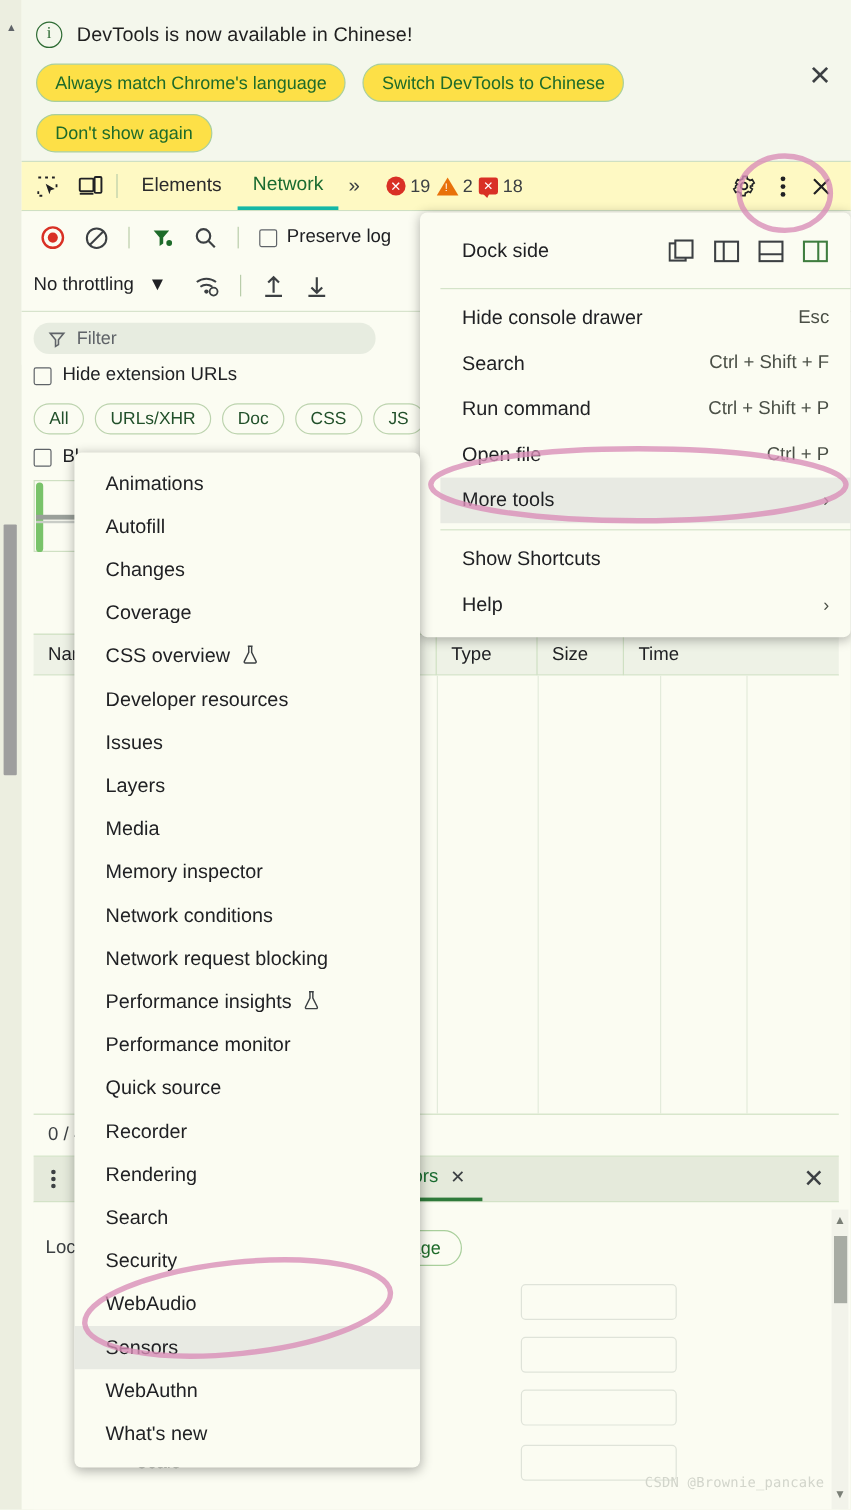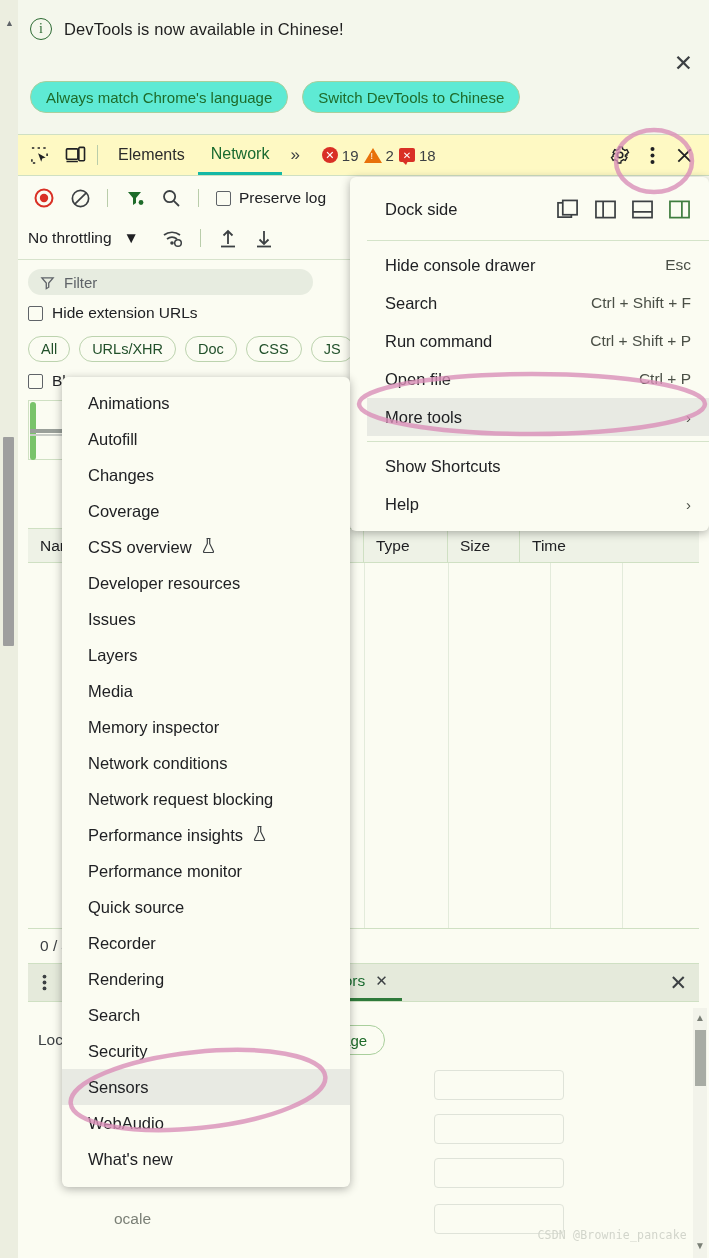--- a/index.html
+++ b/index.html
@@ -19,22 +19,22 @@
   
   .dt { position:absolute; left:18px; top:0; width:691px; height:1258px; background:#fbfcf2; }
 
   
   .infobar { position:absolute; left:0; top:0; width:691px; height:135px; background:#f4f7ec; border-bottom:1px solid #cfe0c3; }
   .ib-row1 { position:absolute; left:12px; top:18px; display:flex; align-items:center; gap:12px; }
   .ib-info { width:22px; height:22px; border:1.6px solid #2d6b33; border-radius:50%; color:#2d6b33;
              font-size:14px; font-family:"Liberation Serif", serif; display:flex; align-items:center; justify-content:center; }
   .ib-text { font-size:16.5px; color:#1f1f1f; letter-spacing:0.1px; }
   .ib-btns { position:absolute; left:12px; top:53px; width:640px; display:flex; flex-wrap:wrap; gap:10px 14px; }
-  .ib-btn { height:32px; padding:0 15px; border:1px solid #a9cf9c; border-radius:16px; background:#5eead4;
-            color:#1e6b2a; font-size:15px; display:flex; align-items:center; cursor:pointer; white-space:nowrap;margin-top:28px; }
+  .ib-btn { height:32px; padding:0 15px; border:1px solid #a9cf9c; border-radius:16px; background:#fde047;
+            color:#1e6b2a; font-size:15px; display:flex; align-items:center; cursor:pointer; white-space:nowrap; }
   .ib-close { position:absolute; right:16px; top:52px; font-size:23px; color:#3c4043; cursor:pointer; line-height:1; }
 
   
   .tabstrip { position:absolute; left:0; top:135px; width:691px; height:41px; background:#fef9c3;
               border-bottom:1px solid #cfe0c3; display:flex; align-items:center; }
   .ts-icon { width:30px; height:28px; margin-left:6px; display:flex; align-items:center; justify-content:center; color:#202124; cursor:pointer; }
   .ts-sep { width:1px; height:20px; background:#b9cdaa; margin:0 7px; }
   .ts-tab { padding:0 13px; height:40px; display:flex; align-items:center; font-size:16px; color:#2b2b2b; cursor:pointer; }
   .ts-tab.active { color:#1a6b30; border-bottom:3px solid #14b8a6; font-weight:400; }
   .ts-more { padding:0 8px; font-size:17px; color:#3c4043; cursor:pointer; }
@@ -519,25 +519,28 @@
       </div>
     <div class="ms-item">
         <span>Rendering</span>
       </div>
     <div class="ms-item">
         <span>Search</span>
       </div>
     <div class="ms-item">
         <span>Security</span>
       </div>
+    <div class="ms-item">
+        <span>WebAudio</span>
+      </div>
     <div class="ms-item hl">
         <span>Sensors</span>
       </div>
     <div class="ms-item">
-        <span>WebAudio</span>
+        <span>WebAuthn</span>
       </div>
     <div class="ms-item">
         <span>What's new</span>
       </div>
   </div>
 
   <svg class="ann" style="left:606px; top:125px" width="100" height="72">
     <ellipse cx="48" cy="36" rx="38" ry="31" fill="none" stroke="#d98fb8" stroke-width="4.5" opacity="0.8"></ellipse>
   </svg>
 

